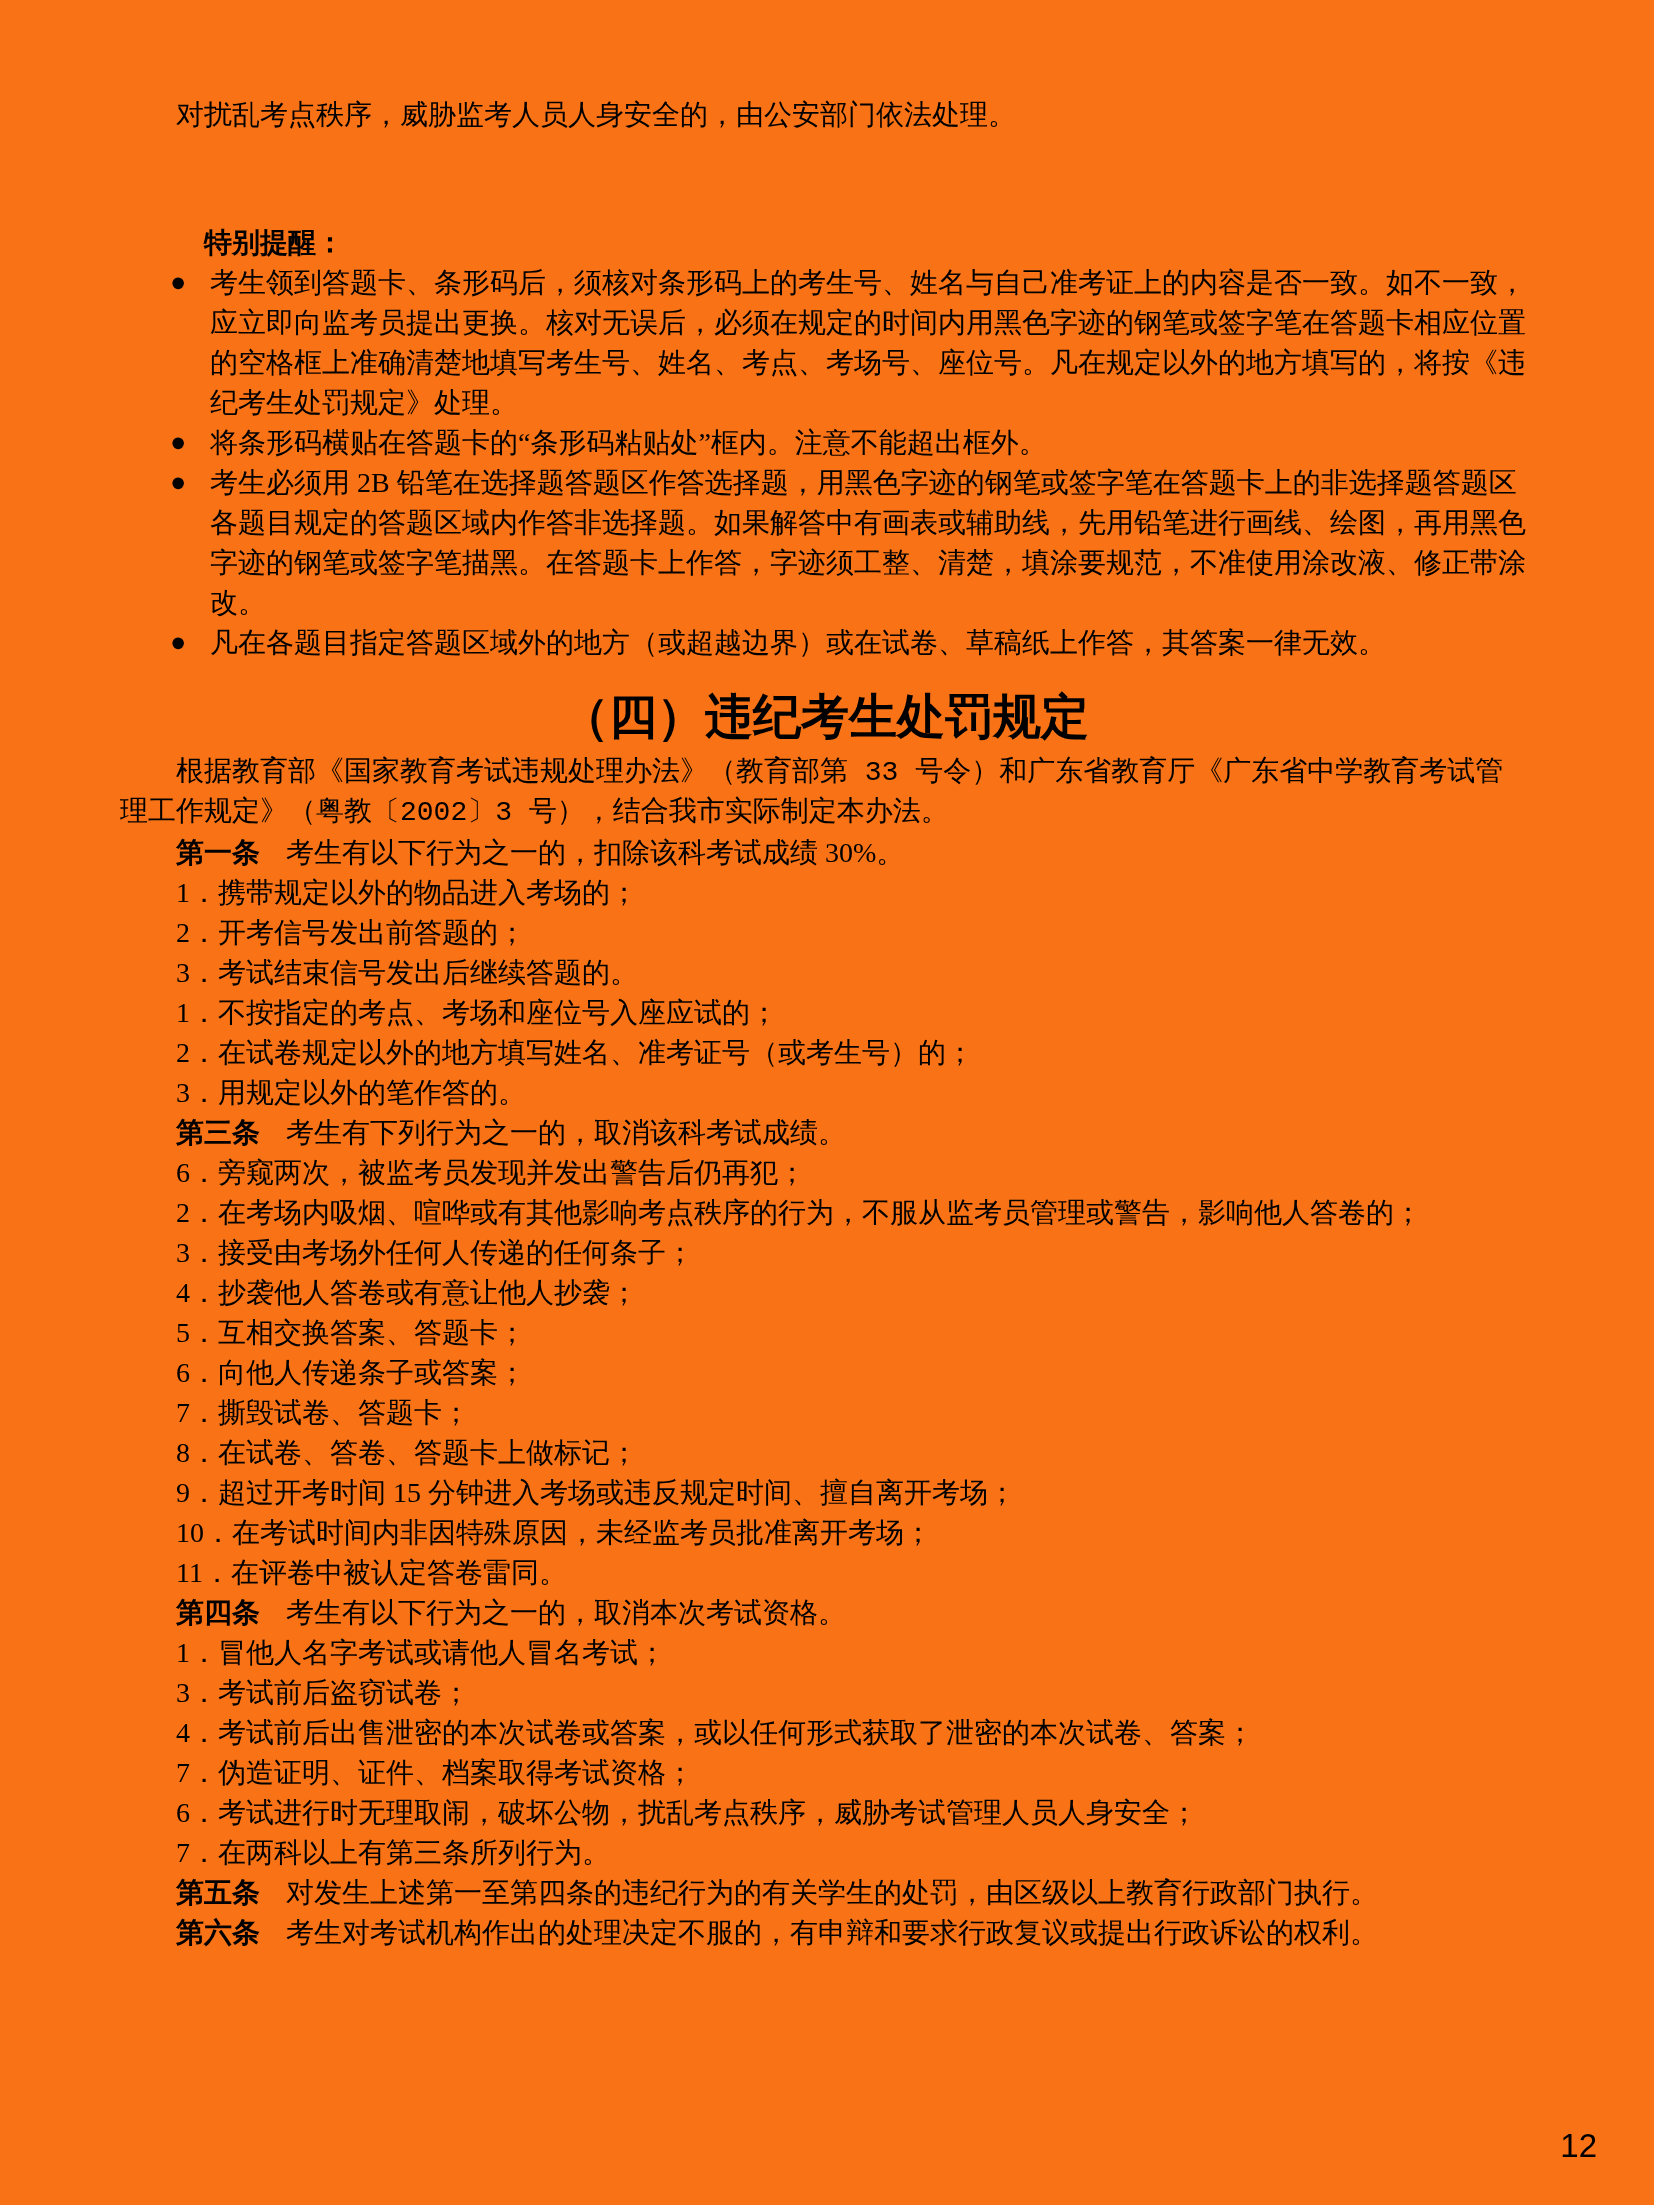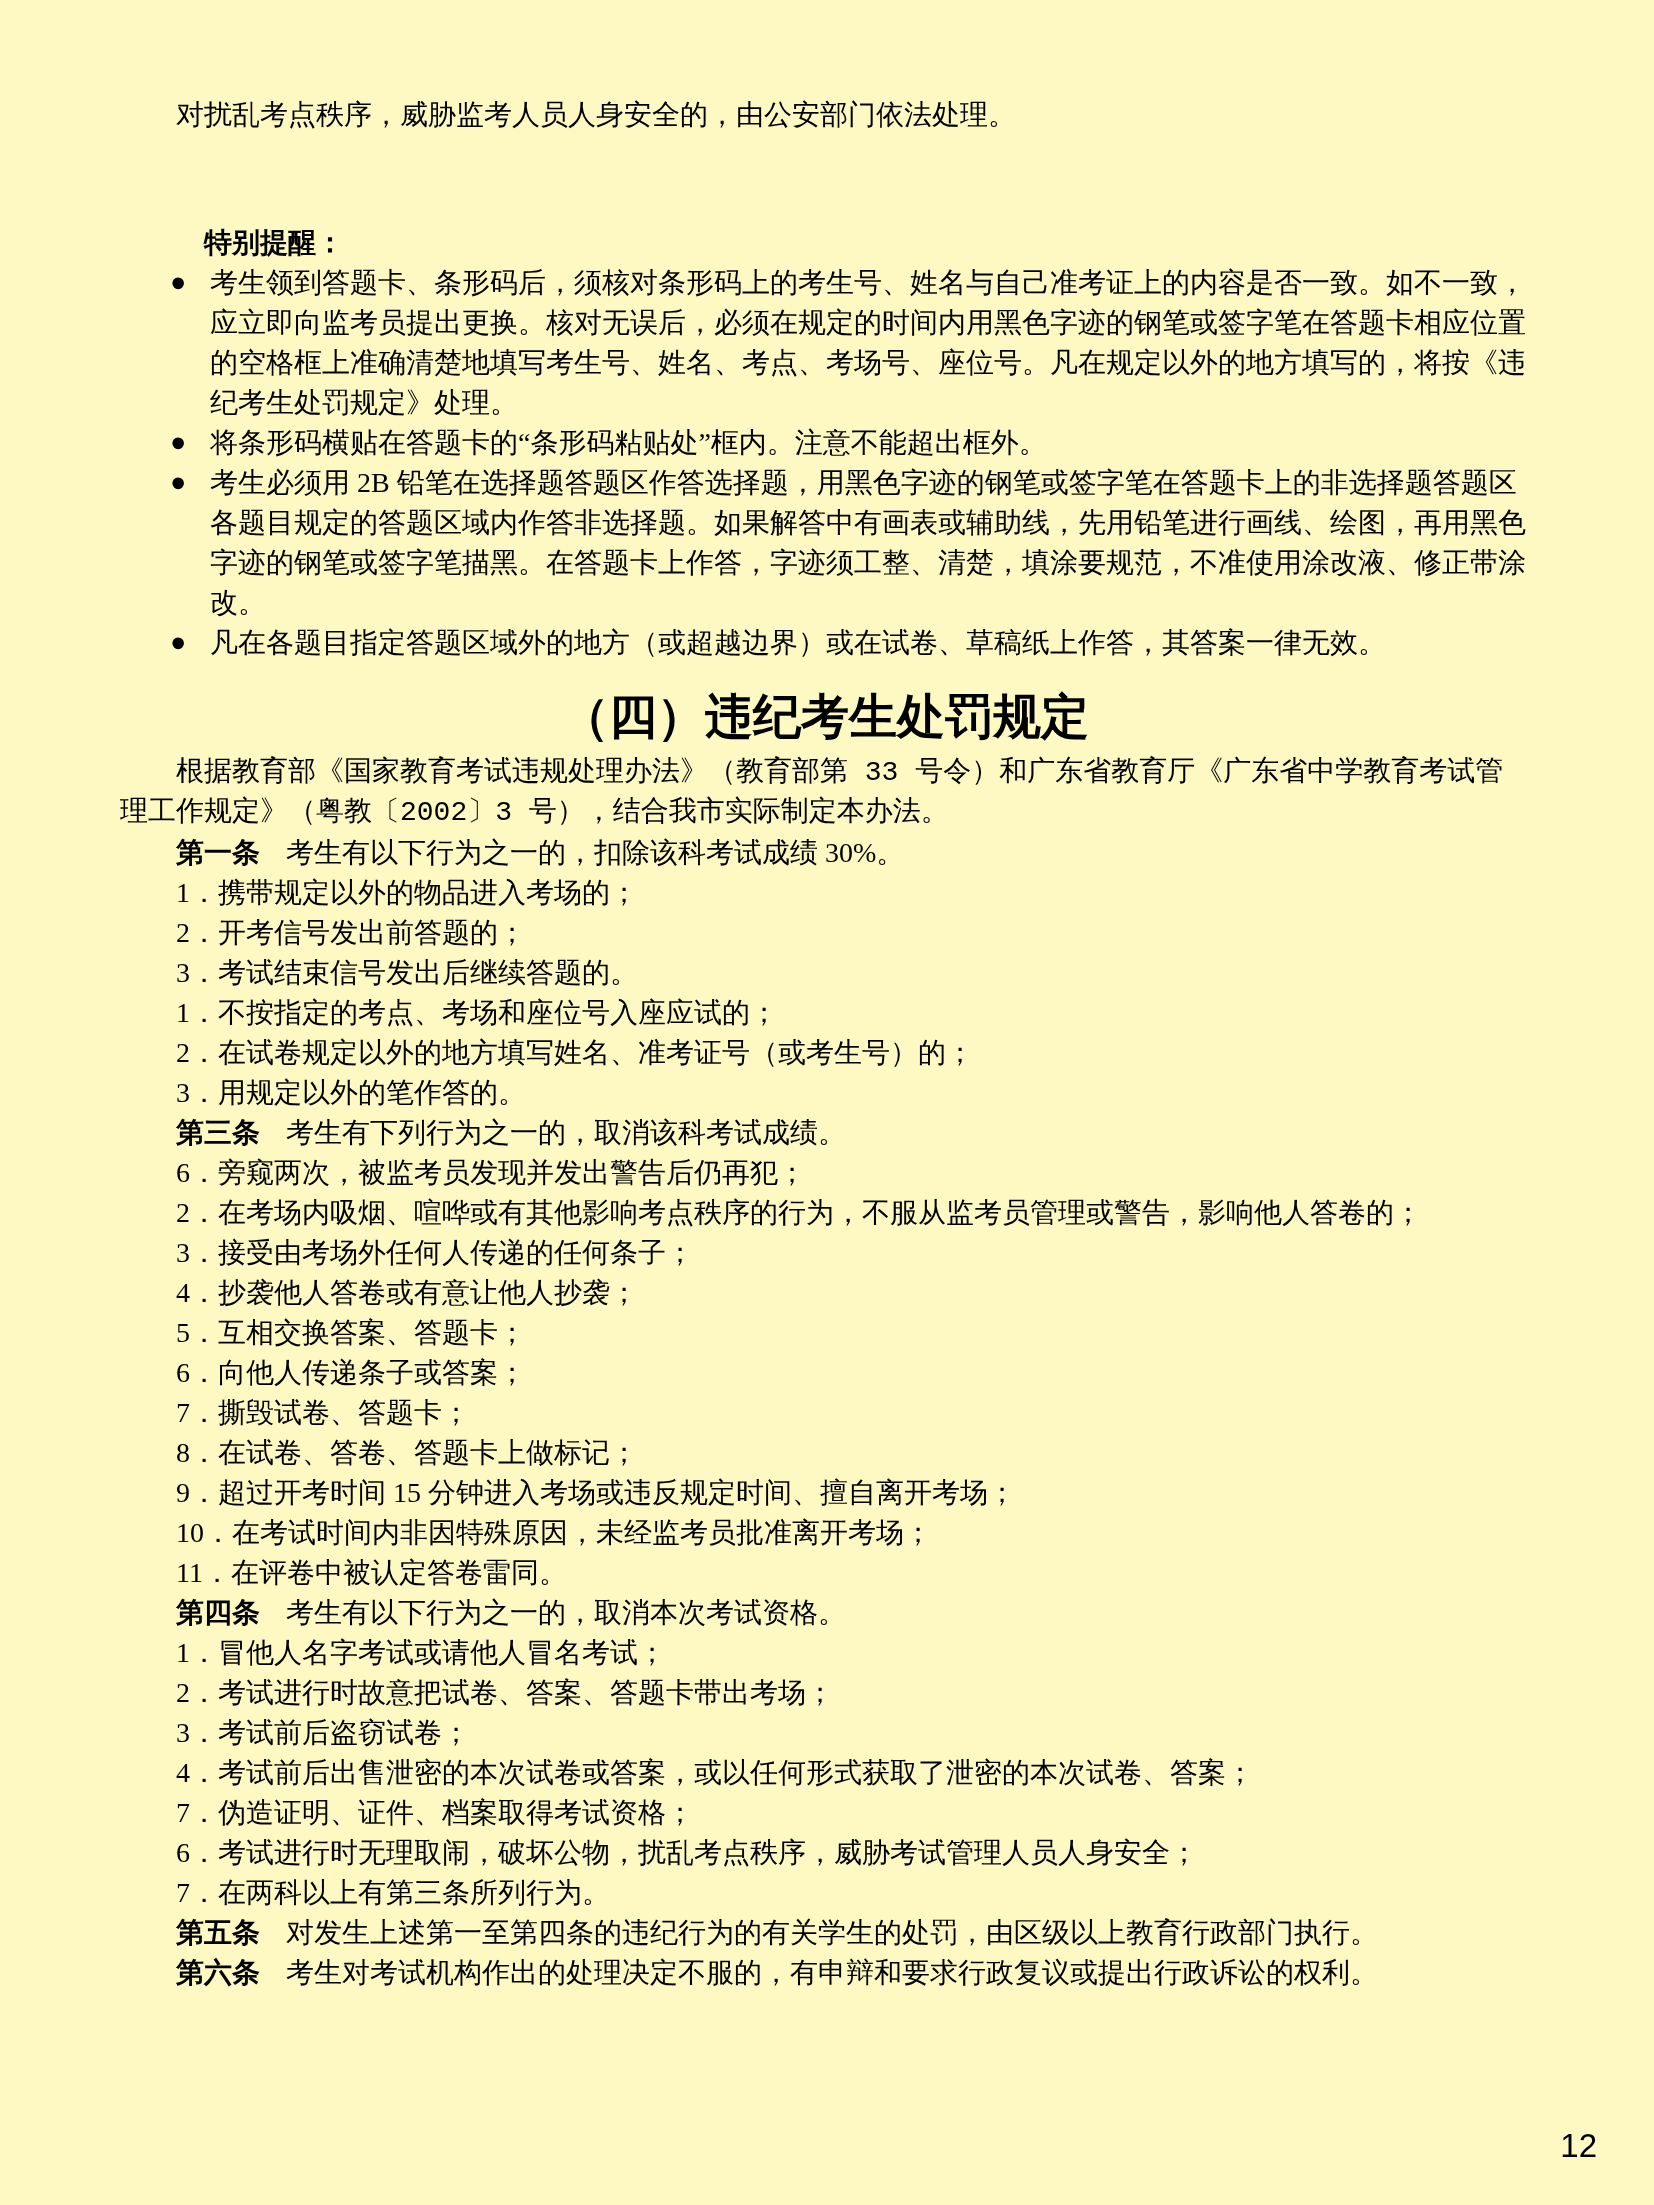--- a/index.html
+++ b/index.html
@@ -1,19 +1,19 @@
 <!DOCTYPE html>
 <html><head>
 <meta charset="utf-8">
 <style>
   html,body { margin:0; padding:0; background:#ffffff; }
   .page {
     position:relative;
     width:1654px; height:2205px;
-    background:#fef9c3;
+    background:#f97316;
     color:#000000;
     font-family:"Liberation Serif","DejaVu Serif",serif;
     font-size:28px;
     line-height:40px;
     overflow:hidden;
   }
   .content { position:absolute; left:120px; right:124px; top:95px; }
   p { margin:0; padding:0; }
   .indent { text-indent:56px; }
   .reminder-title {
@@ -84,21 +84,20 @@
     <p class="item">5．互相交换答案、答题卡；</p>
     <p class="item">6．向他人传递条子或答案；</p>
     <p class="item">7．撕毁试卷、答题卡；</p>
     <p class="item">8．在试卷、答卷、答题卡上做标记；</p>
     <p class="item">9．超过开考时间 15 分钟进入考场或违反规定时间、擅自离开考场；</p>
     <p class="item">10．在考试时间内非因特殊原因，未经监考员批准离开考场；</p>
     <p class="item">11．在评卷中被认定答卷雷同。</p>
 
     <p class="article"><span class="article-label">第四条</span><span>考生有以下行为之一的，取消本次考试资格。</span></p>
     <p class="item">1．冒他人名字考试或请他人冒名考试；</p>
-    <p class="item">2．考试进行时故意把试卷、答案、答题卡带出考场；</p>
     <p class="item">3．考试前后盗窃试卷；</p>
     <p class="item">4．考试前后出售泄密的本次试卷或答案，或以任何形式获取了泄密的本次试卷、答案；</p>
     <p class="item">7．伪造证明、证件、档案取得考试资格；</p>
     <p class="item">6．考试进行时无理取闹，破坏公物，扰乱考点秩序，威胁考试管理人员人身安全；</p>
     <p class="item">7．在两科以上有第三条所列行为。</p>
 
     <p class="article"><span class="article-label">第五条</span><span>对发生上述第一至第四条的违纪行为的有关学生的处罚，由区级以上教育行政部门执行。</span></p>
 
     <p class="article"><span class="article-label">第六条</span><span>考生对考试机构作出的处理决定不服的，有申辩和要求行政复议或提出行政诉讼的权利。</span></p>
 

